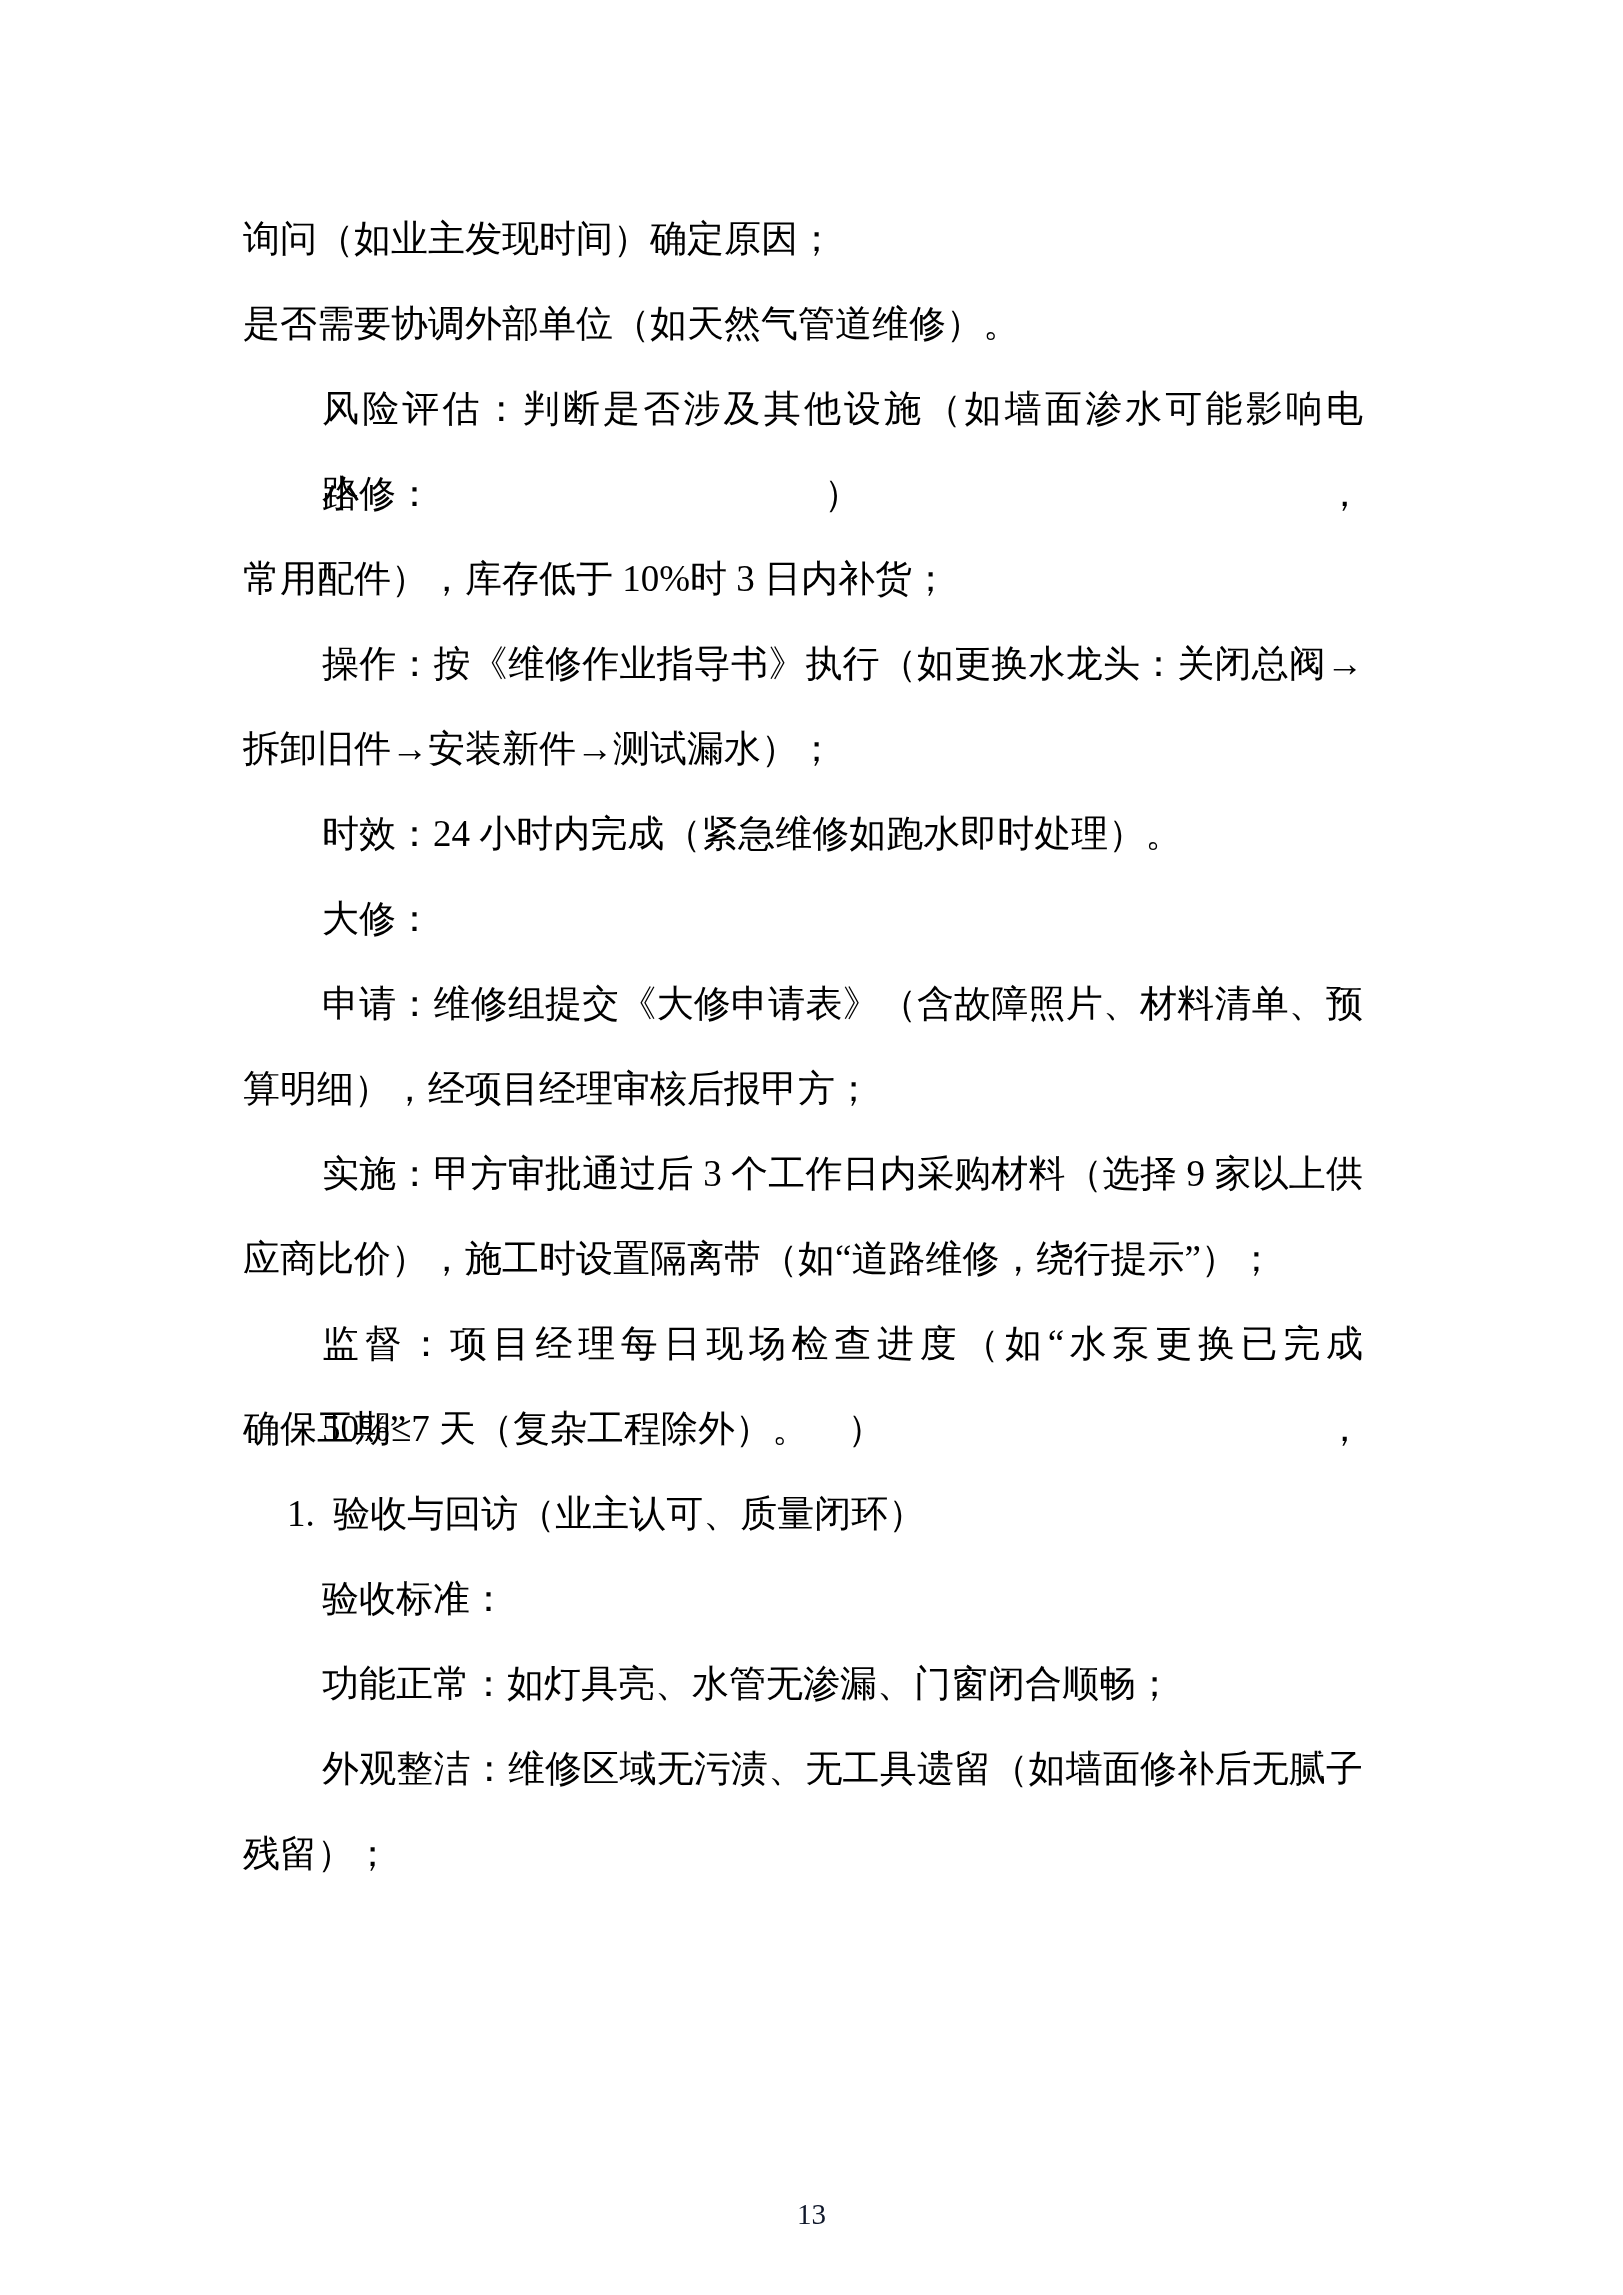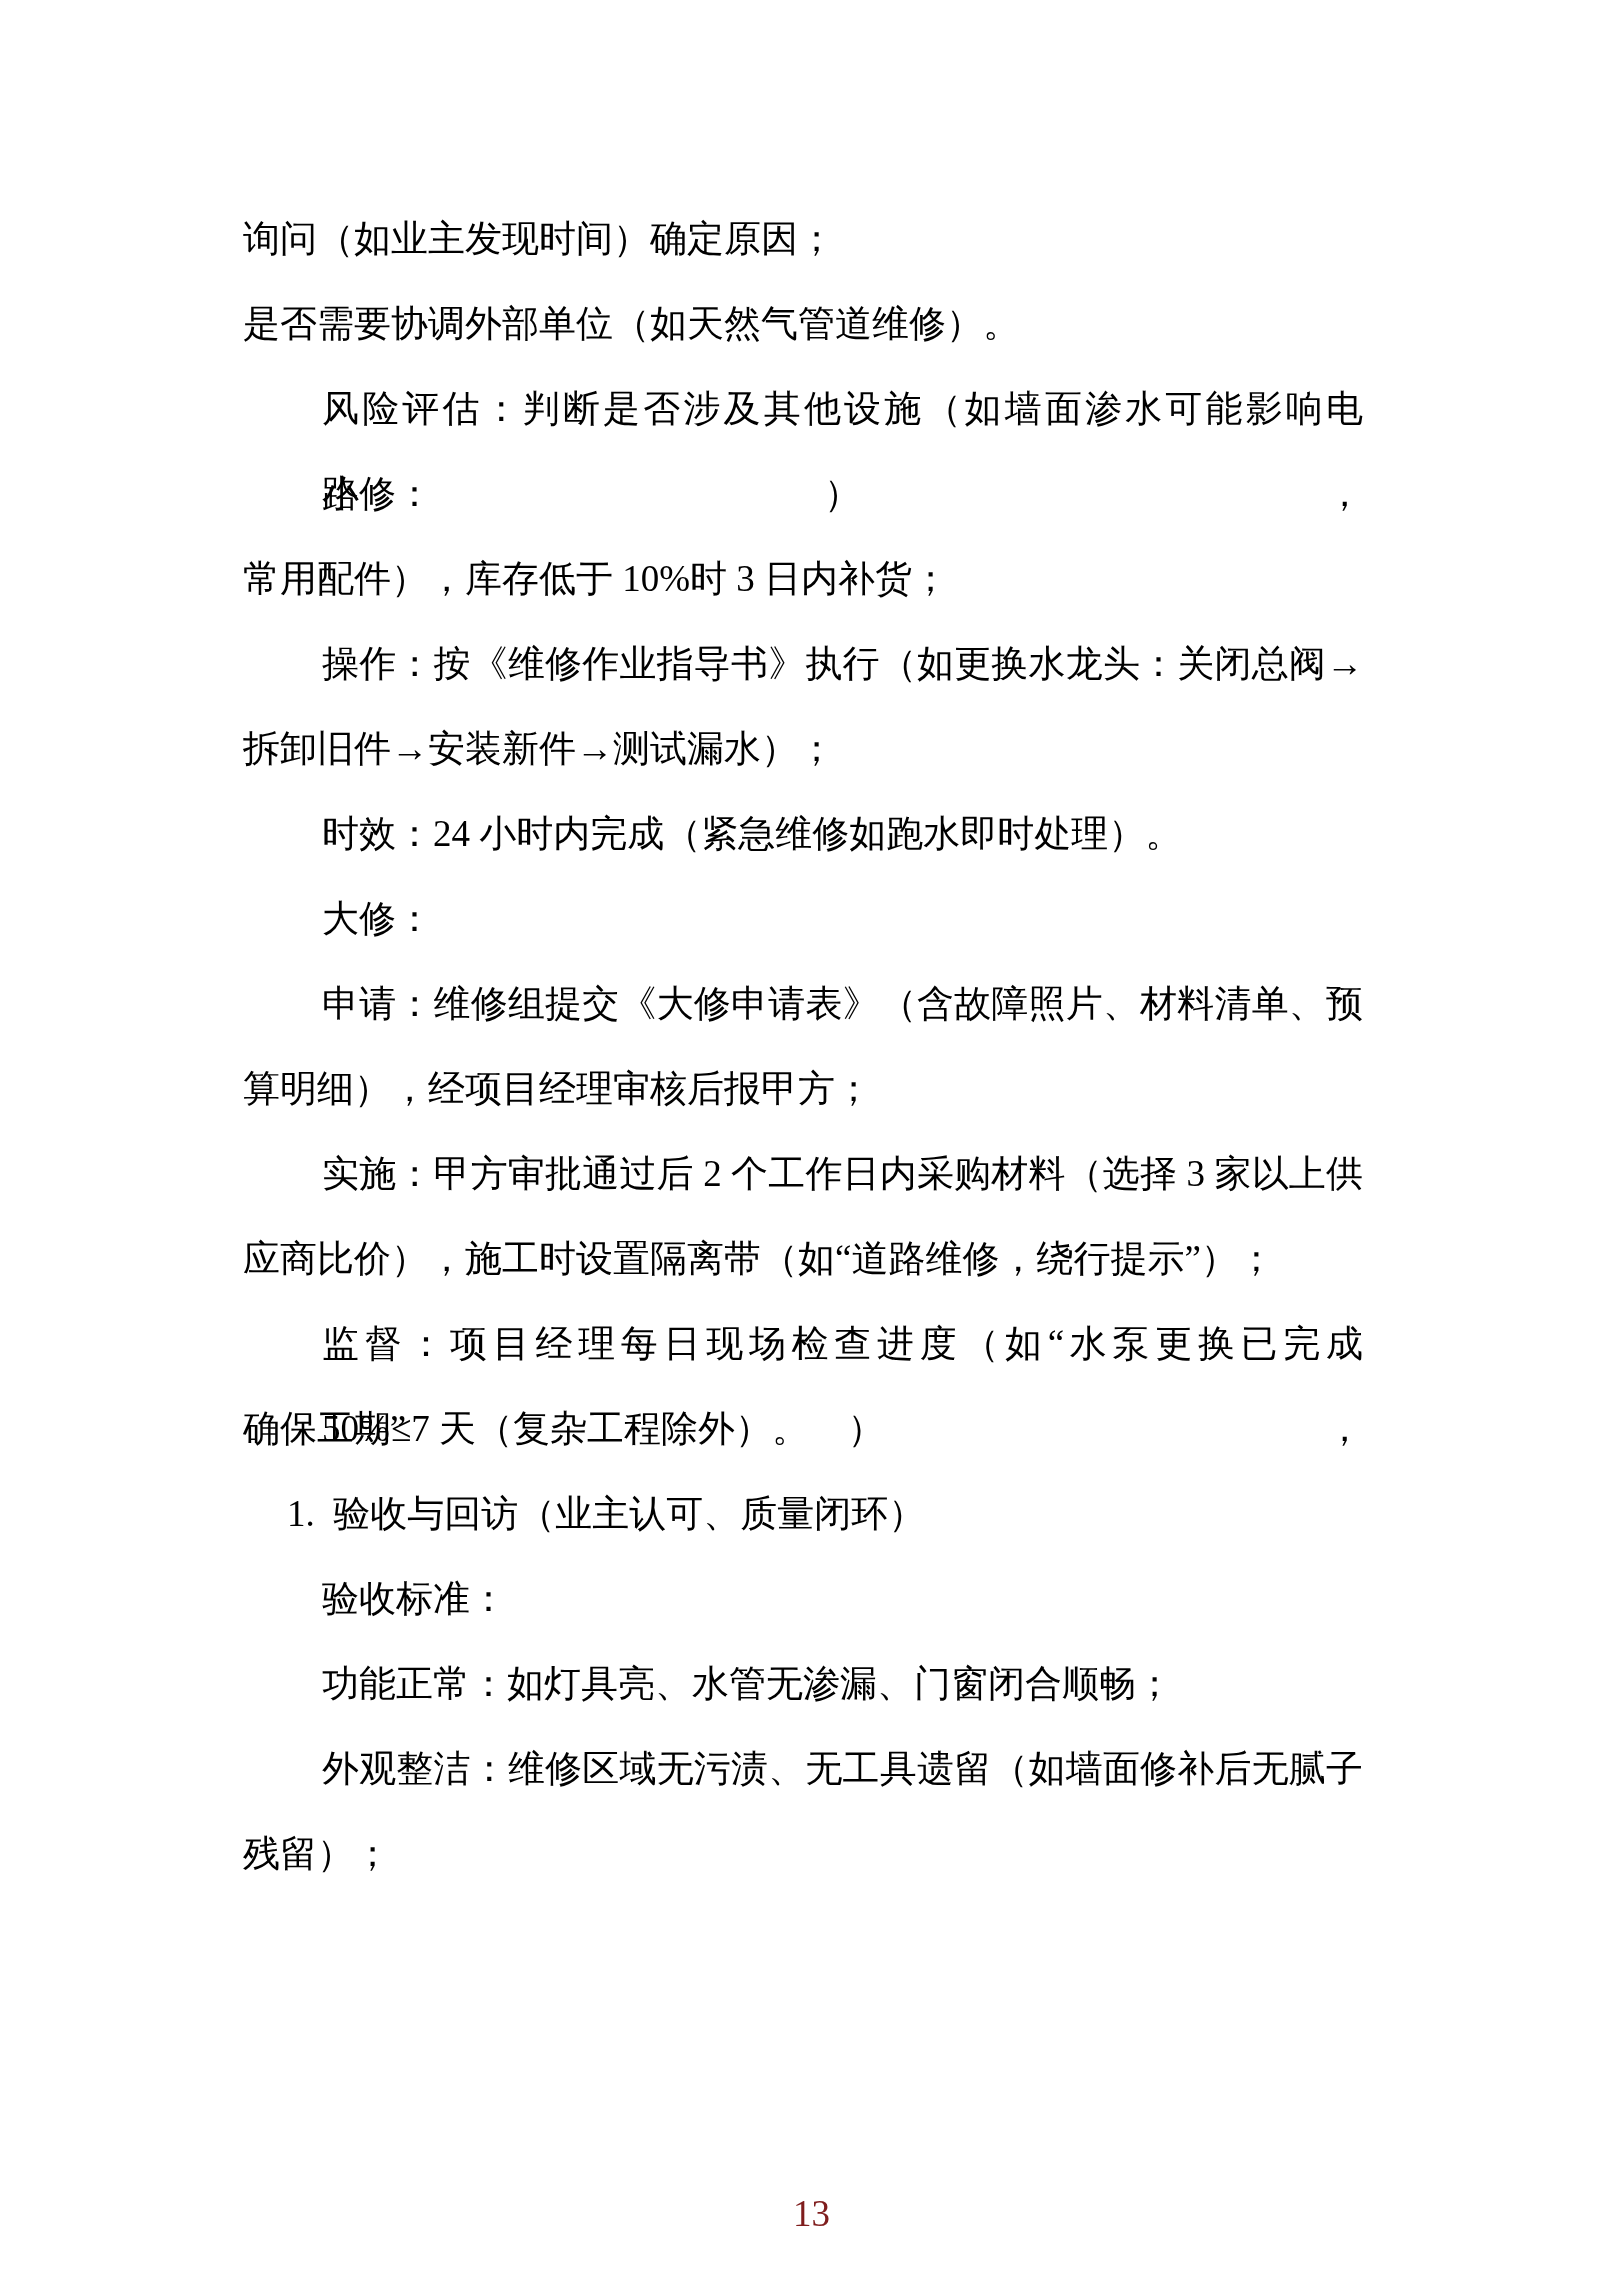--- a/index.html
+++ b/index.html
@@ -38,42 +38,42 @@
     text-align: justify;
     text-align-last: justify;
     text-justify: inter-character;
   }
   .page-number {
     position: absolute;
     left: 0;
     top: 2197px;
     width: 100%;
     text-align: center;
-    font-size: 37px;
+    font-size: 29px;
     line-height: 34px;
-    color: #7f1d1d;
+    color: #0f172a;
   }
 </style>
 </head>
 <body>
 
 <div class="page">
   <div class="doc-body">
       <div class="line m">询问（如业主发现时间）确定原因；</div>
       <div class="line m">是否需要协调外部单位（如天然气管道维修）。</div>
       <div class="line i j">风险评估：判断是否涉及其他设施（如墙面渗水可能影响电路），</div>
       <div class="line i">小修：</div>
       <div class="line m">常用配件），库存低于 10%时 3 日内补货；</div>
       <div class="line i j">操作：按《维修作业指导书》执行（如更换水龙头：关闭总阀→</div>
       <div class="line m">拆卸旧件→安装新件→测试漏水）；</div>
       <div class="line i">时效：24 小时内完成（紧急维修如跑水即时处理）。</div>
       <div class="line i">大修：</div>
       <div class="line i j">申请：维修组提交《大修申请表》（含故障照片、材料清单、预</div>
       <div class="line m">算明细），经项目经理审核后报甲方；</div>
-      <div class="line i j">实施：甲方审批通过后 2 个工作日内采购材料（选择 3 家以上供</div>
+      <div class="line i j">实施：甲方审批通过后 3 个工作日内采购材料（选择 9 家以上供</div>
       <div class="line m">应商比价），施工时设置隔离带（如“道路维修，绕行提示”）；</div>
       <div class="line i j">监督：项目经理每日现场检查进度（如“水泵更换已完成 50%”），</div>
       <div class="line m">确保工期≤7 天（复杂工程除外）。</div>
       <div class="line n">1.  验收与回访（业主认可、质量闭环）</div>
       <div class="line i">验收标准：</div>
       <div class="line i">功能正常：如灯具亮、水管无渗漏、门窗闭合顺畅；</div>
       <div class="line i j">外观整洁：维修区域无污渍、无工具遗留（如墙面修补后无腻子</div>
       <div class="line m">残留）；</div>
     </div>
   <div class="page-number">13</div>

